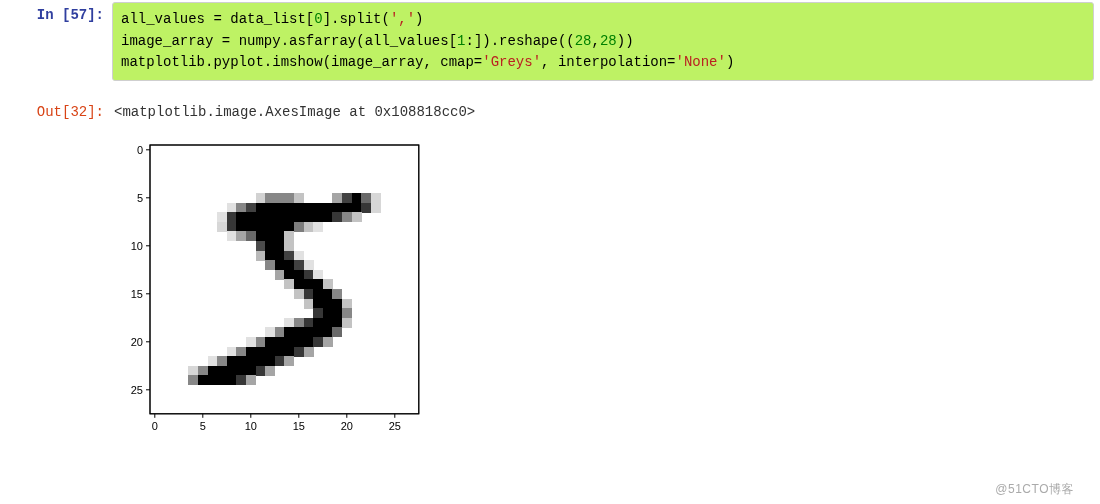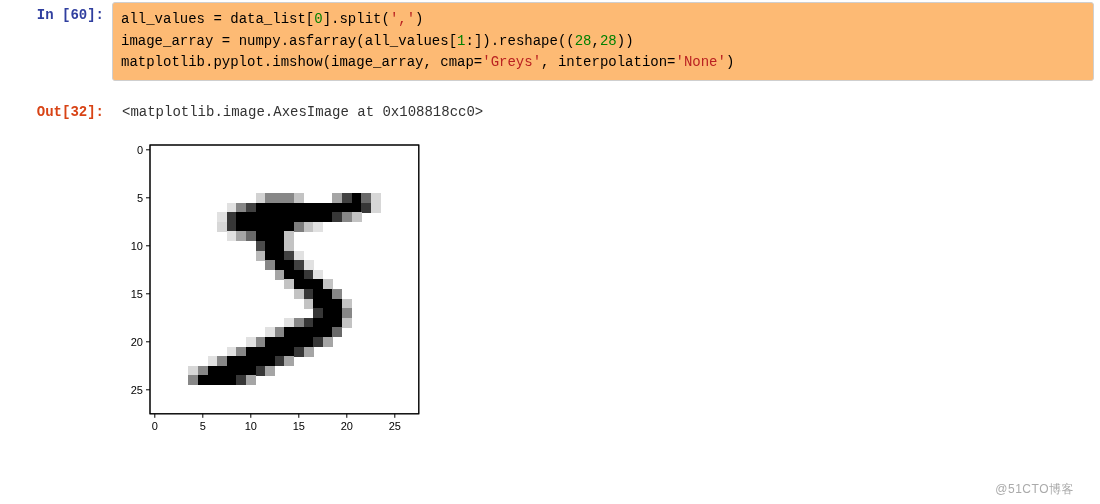--- a/index.html
+++ b/index.html
@@ -20,42 +20,41 @@
     .prompt {
       width: 112px;
       min-width: 112px;
       padding: 6px 8px 0 0;
       text-align: right;
       font-family: Menlo, Consolas, "Courier New", monospace;
       font-size: 14px;
       line-height: 1.3;
     }
     .prompt-in { color: #303F9F; font-weight: bold; }
-    .prompt-out { color: #D84315; font-weight: bold; text-align: right; }
+    .prompt-out { color: #D84315; font-weight: normal; text-align: right; }
     .input-area {
       flex: 1;
-      background: #fdba74;
+      background: #bef264;
       border: 1px solid #cfcfcf;
       border-radius: 3px;
       padding: 6px 8px;
       margin: 2px 6px 6px 0;
     }
     .code {
       font-family: Menlo, Consolas, "Courier New", monospace;
       font-size: 14px;
       line-height: 1.55;
       white-space: pre;
       color: #000;
     }
     .tk-green { color: #008000; }
     .tk-red { color: #BA2121; }
     .output-area {
       flex: 1;
       padding: 6px 8px 0 2px;
-      margin-left: 8px;
     }
     .out-text {
       font-family: Menlo, Consolas, "Courier New", monospace;
       font-size: 14px;
       color: #333;
     }
     .chart-container {
       margin-top: 18px;
       margin-left: 112px;
       position: relative;
@@ -79,21 +78,21 @@
       bottom: 6px;
       font-size: 12px;
       color: #aaa;
       letter-spacing: 0.5px;
     }
   </style>
 </head>
 <body>
 
 <div class="cell">
-  <div class="prompt prompt-in">In [60]:</div>
+  <div class="prompt prompt-in">In [57]:</div>
   <div class="input-area">
     <div class="code" id="code-block"><span>all_values </span><span>=</span><span> data_list[</span><span class="tk-green">0</span><span>].split(</span><span class="tk-red">','</span><span>)</span>
 <span>image_array </span><span>=</span><span> numpy.asfarray(all_values[</span><span class="tk-green">1</span><span>:]).reshape((</span><span class="tk-green">28</span><span>,</span><span class="tk-green">28</span><span>))</span>
 <span>matplotlib.pyplot.imshow(image_array, cmap</span><span>=</span><span class="tk-red">'Greys'</span><span>, interpolation</span><span>=</span><span class="tk-red">'None'</span><span>)</span></div>
   </div>
 </div>
 
 <div class="cell" style="margin-top:10px;">
   <div class="prompt prompt-out">Out[32]:</div>
   <div class="output-area">

